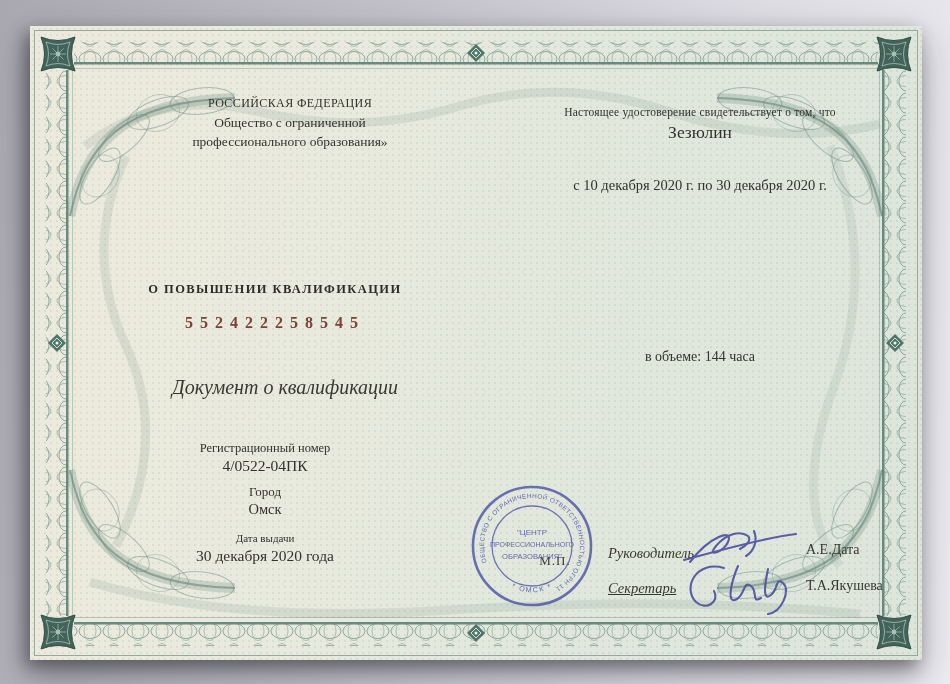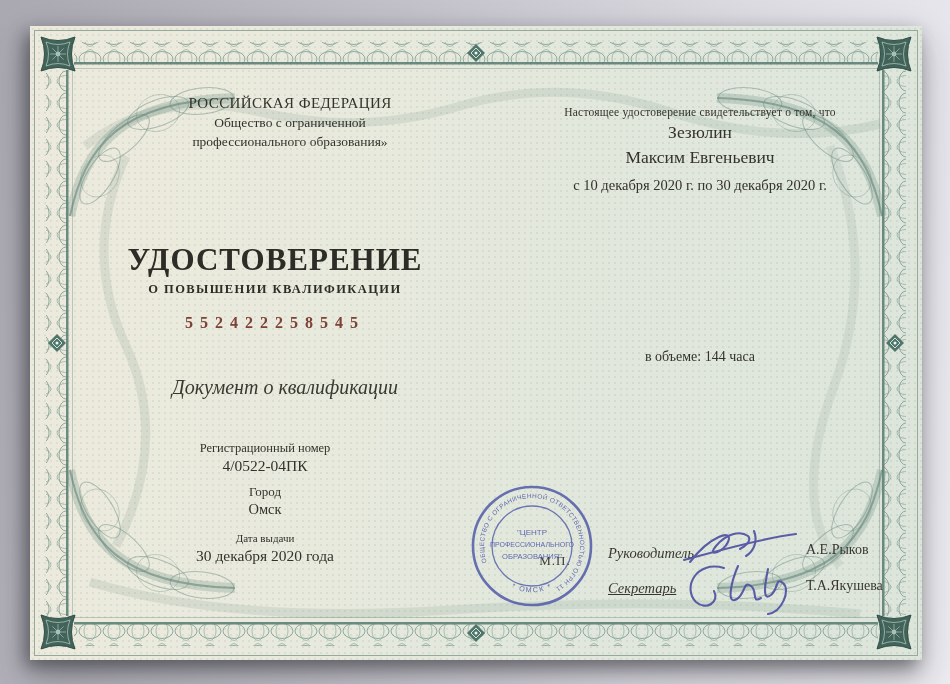--- a/index.html
+++ b/index.html
@@ -13,21 +13,21 @@
     background:
       radial-gradient(rgba(110,140,125,.13) 1px,transparent 1.2px),
       linear-gradient(100deg,#edeadd 0%,#e8eadd 35%,#e1e7dc 65%,#dde5da 100%);
     background-size:6px 6px,100% 100%;
     box-shadow:-5px 7px 16px rgba(25,25,32,.45),0 16px 34px rgba(25,25,32,.30);
   }
   .abs{position:absolute;}
   .ctr{text-align:center;}
   .txt{color:#33322c;}
   .issuer{font-size:13.5px;line-height:19px;}
-  .issuer .l0{font-size:15px;letter-spacing:.4px;}
+  .issuer .l0{font-size:12px;letter-spacing:.4px;}
   .title{font-size:31px;font-weight:bold;letter-spacing:1px;color:#2e2c26;}
   .subtitle{font-size:12.5px;font-weight:bold;letter-spacing:1.4px;color:#2e2c26;}
   .serial{font-size:16px;font-weight:bold;letter-spacing:7px;color:#7d4136;}
   .docqual{font-style:italic;font-size:20px;color:#3a3931;}
   .small-label{font-size:12.5px;line-height:16px;}
   .value{font-size:15.5px;line-height:19px;}
   .intro{font-size:11.5px;letter-spacing:.2px;}
   .bigname{font-size:17.5px;line-height:24px;}
   .period{font-size:14.5px;}
   .bodyline{font-size:14px;line-height:21.5px;}
@@ -110,21 +110,20 @@
       <use href="#dia" x="18" y="308"></use>
       <use href="#dia" x="856" y="308"></use>
     </svg>
 
     <div class="abs ctr txt issuer" style="left:40px;top:68px;width:440px;">
       <div class="l0">РОССИЙСКАЯ ФЕДЕРАЦИЯ</div>
       <div>Общество с ограниченной</div>
       <div>профессионального образования»</div>
     </div>
 
-    <div class="abs ctr title" style="left:25px;top:216px;width:440px;">УДОСТОВЕРЕНИЕ</div>
 
     <div class="abs ctr subtitle" style="left:25px;top:256px;width:440px;">О ПОВЫШЕНИИ КВАЛИФИКАЦИИ</div>
 
     <div class="abs ctr serial" style="left:25px;top:288px;width:440px;">552422258545</div>
 
     <div class="abs ctr docqual" style="left:35px;top:350px;width:440px;">Документ о квалификации</div>
 
     <div class="abs ctr txt" style="left:15px;top:414px;width:440px;">
       <div class="small-label">Регистрационный номер</div>
       <div class="value">4/0522-04ПК</div>
@@ -137,21 +136,20 @@
 
     <div class="abs ctr txt" style="left:15px;top:504px;width:440px;">
       <div class="small-label" style="font-size:11px;">Дата выдачи</div>
       <div class="value">30 декабря 2020 года</div>
     </div>
 
     <div class="abs ctr txt intro" style="left:450px;top:80px;width:440px;">Настоящее удостоверение свидетельствует о том, что</div>
 
     <div class="abs ctr txt bigname" style="left:450px;top:94px;width:440px;">Зезюлин</div>
 
-    <div class="abs ctr txt bigname" style="left:450px;top:119px;width:440px;">Максим Евгеньевич</div>
 
     <div class="abs ctr txt period" style="left:450px;top:151px;width:440px;">с 10 декабря 2020 г. по 30 декабря 2020 г.</div>
 
 
 
     <div class="abs ctr txt volume" style="left:450px;top:323px;width:440px;">в объеме: 144 часа</div>
 
     <div class="abs mp" style="left:495px;top:527px;width:60px;text-align:center;">М.П.</div>
 
     <svg class="abs" style="left:437px;top:455px;opacity:.88;" width="130" height="130" viewBox="0 0 130 130">
@@ -173,21 +171,21 @@
     </svg>
 
     <div class="abs rolelbl" style="left:578px;top:519px;">Руководитель</div>
     <svg class="abs" style="left:652px;top:500px;" width="120" height="46" viewBox="0 0 120 46">
       <g fill="none" stroke="#4b4fa0" stroke-width="2.1" stroke-linecap="round" opacity="0.9">
         <path d="M8,36 C28,10 52,2 46,16 C42,26 24,32 34,20 C44,8 58,4 66,10 C70,14 64,20 58,23"></path>
         <path d="M2,34 C32,26 80,12 114,8"></path>
         <path d="M72,5 C76,15 72,25 64,30"></path>
       </g>
     </svg>
-    <div class="abs signame" style="left:776px;top:516px;">А.Е.Рыков</div>
+    <div class="abs signame" style="left:776px;top:516px;">А.Е.Дата</div>
 
     <div class="abs rolelbl" style="left:578px;top:554px;text-decoration:underline;">Секретарь</div>
     <svg class="abs" style="left:650px;top:534px;" width="132" height="56" viewBox="0 0 132 56">
       <g fill="none" stroke="#4b4fa0" stroke-width="2.1" stroke-linecap="round" opacity="0.9">
         <path d="M44,8 C16,0 2,28 16,42 C26,51 40,42 34,31"></path>
         <path d="M58,6 C51,22 46,46 57,39 C66,33 63,20 71,26 C78,31 71,44 81,38"></path>
         <path d="M88,9 C85,24 82,42 91,35 C99,28 95,17 103,23 C111,30 102,52 88,54"></path>
       </g>
     </svg>
     <div class="abs signame" style="left:776px;top:552px;">Т.А.Якушева</div>

